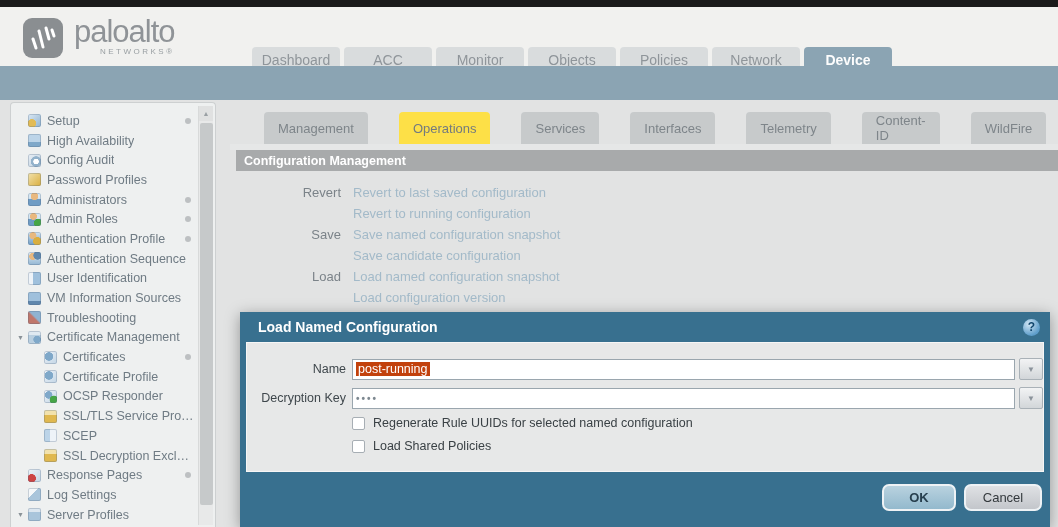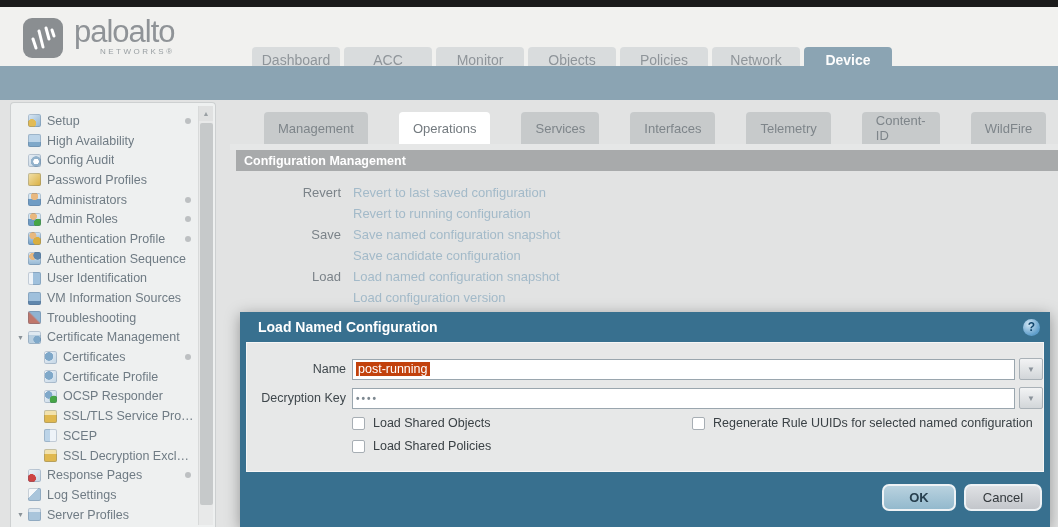--- a/index.html
+++ b/index.html
@@ -55,21 +55,21 @@
   .ic-folder   { background:linear-gradient(180deg,#dce7f0 34%,#a9c5db 34%); }
 
   .side-scroll { position:absolute; right:2px; top:3px; bottom:2px; width:15px; background:#e8e9e9; border-left:1px solid #d8dada; }
   .scroll-up { height:15px; display:flex; align-items:center; justify-content:center; font-size:7px; color:#9aa0a4; background:#e0e1e1; cursor:pointer; }
   .scroll-thumb { position:absolute; left:1px; top:17px; width:13px; height:382px; background:#c6c9ca; border-radius:2px; cursor:pointer; }
 
   
   .subtabs { position:absolute; left:236px; top:112px; height:32px; display:flex; }
   .subtab { height:32px; padding:0 14px; margin-right:3px; background:#c7cacb; border-radius:4px 4px 0 0;
             display:flex; align-items:center; font-size:13px; color:#7e858a; cursor:pointer;margin-left:28px; }
-  .subtab.active { background:#ffffff; color:#737a7f; }
+  .subtab.active { background:#fde047; color:#737a7f; }
   .panel-strip { position:absolute; left:230px; top:144px; width:828px; height:6px; background:#e6e7e7; }
   .cfg-header { position:absolute; left:236px; top:150px; width:822px; height:21px; background:#a8aaab;
                 color:#ffffff; font-size:12.5px; font-weight:bold; display:flex; align-items:center; padding-left:8px; }
   .cfg-body { position:absolute; left:236px; top:182px; width:822px; }
   .cfg-row { display:flex; height:21px; align-items:center; }
   .cfg-label { width:105px; text-align:right; font-size:13px; color:#7b8389; flex:none; }
   .cfg-link { margin-left:12px; font-size:13px; color:#a3bac9; cursor:pointer; }
 
   
   .dialog { position:absolute; left:240px; top:312px; width:810px; height:215px; background:#38708f;
@@ -313,24 +313,20 @@
       <div class="flabel">Decryption Key</div>
       <div class="fctrl">
         <div class="tinput">
           <span class="mask-text">••••</span>
         </div>
         <div class="drop-btn">▼</div>
       </div>
     </div>
     <div class="cb-rows">
       <div class="cb-row">
-        <div class="cb-cell w1">
-          <span class="cbox"></span>
-          <span class="cb-label">Load Shared Objects</span>
-        </div>
         <div class="cb-cell">
           <span class="cbox"></span>
           <span class="cb-label">Regenerate Rule UUIDs for selected named configuration</span>
         </div>
       </div>
       <div class="cb-row">
         <div class="cb-cell w1">
           <span class="cbox"></span>
           <span class="cb-label">Load Shared Policies</span>
         </div>

